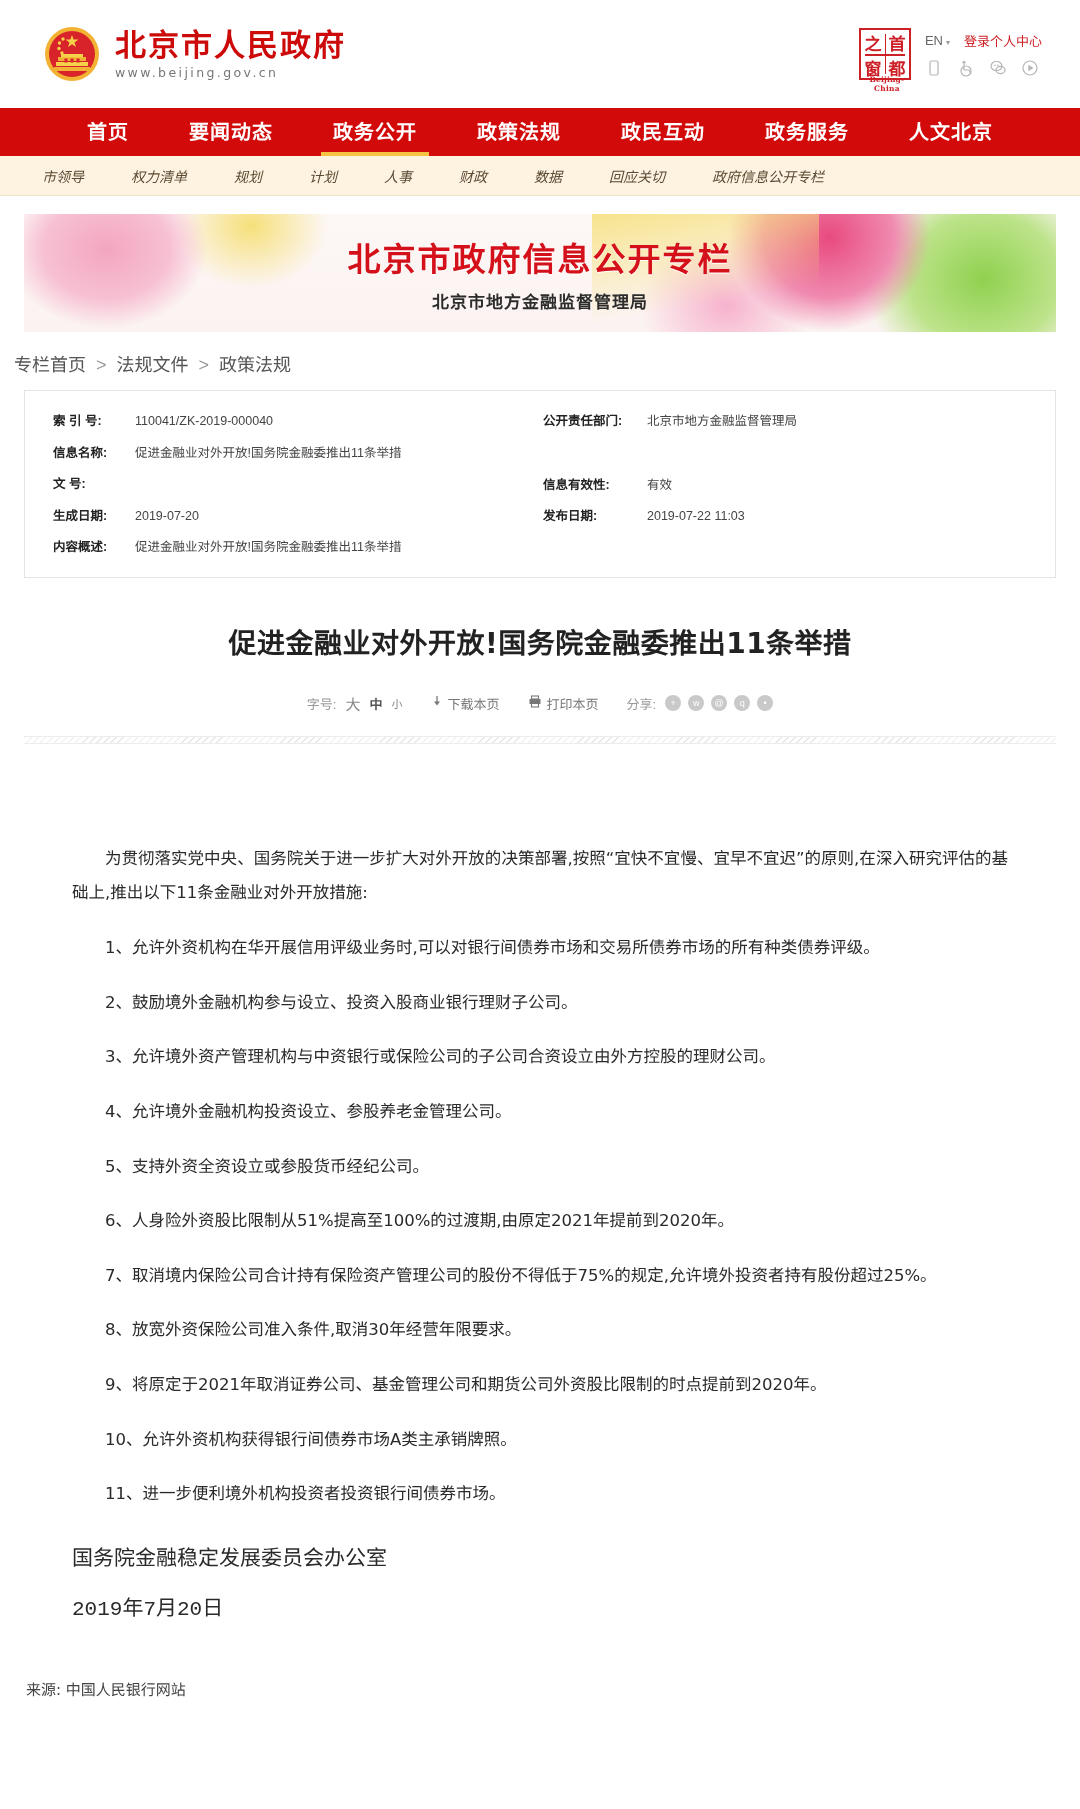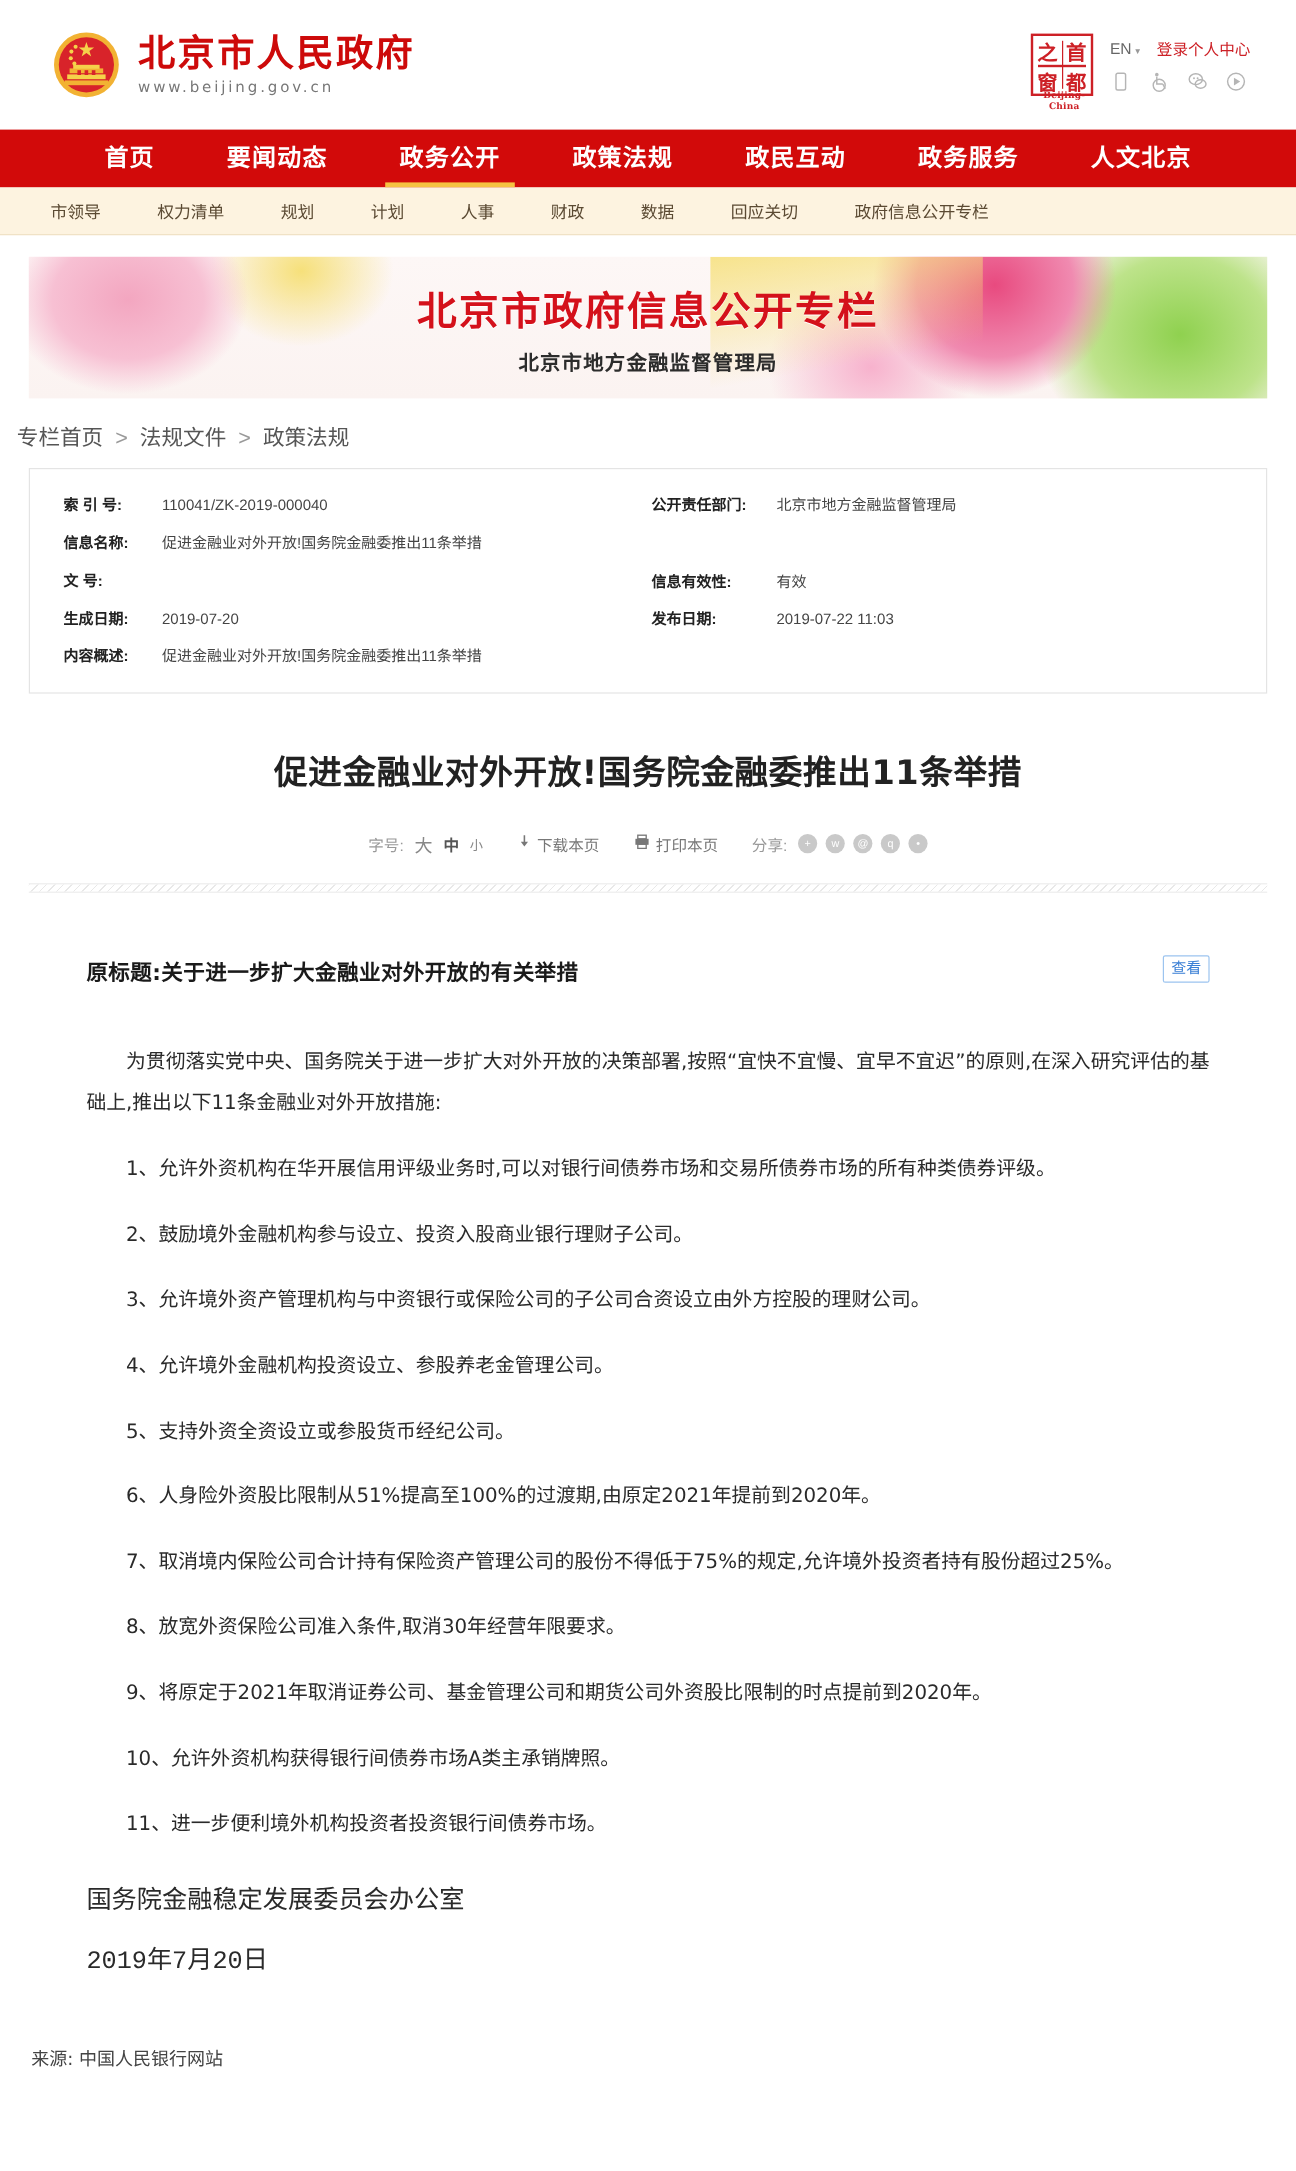--- a/index.html
+++ b/index.html
@@ -101,21 +101,21 @@
     content:""; position:absolute; left:18px; right:18px; bottom:0;
     height:4px; background:#f5c242;
   }
 
   .subnav {
     height:40px; background:#fdf3e0; border-bottom:1px solid #f0e2c6;
     display:flex; align-items:center; padding-left:42px;
   }
   .subnav-item {
     font-size:14px; color:#5b4a33; text-decoration:none;
-    margin-right:47px; white-space:nowrap; cursor:pointer;
+    margin-right:47px; white-space:nowrap; cursor:pointer;font-style:italic;
   }
   .subnav-item:last-child { margin-right:0; }
 
   
   .banner-wrap { padding:18px 24px 0 24px; }
   .banner {
     height:118px; position:relative; overflow:hidden;
     background:
       radial-gradient(ellipse 140px 110px at 8% 30%, #f3a6c0 0%, #f7c0d3 45%, rgba(255,255,255,0) 72%),
       radial-gradient(ellipse 110px 90px at 22% 10%, #f6e07a 0%, rgba(255,255,255,0) 70%),
@@ -424,24 +424,20 @@
       <span class="sdot">q</span>
       <span class="sdot">•</span>
     </div>
   </div>
 </div>
 
 <div class="divider"></div>
 
 <div class="article">
 
-  <div class="orig-row">
-    <div class="orig-title">原标题:关于进一步扩大金融业对外开放的有关举措</div>
-    <button class="view-btn">查看</button>
-  </div>
 
   <p class="para first">为贯彻落实党中央、国务院关于进一步扩大对外开放的决策部署,按照“宜快不宜慢、宜早不宜迟”的原则,在深入研究评估的基础上,推出以下11条金融业对外开放措施:</p>
   <p class="para">1、允许外资机构在华开展信用评级业务时,可以对银行间债券市场和交易所债券市场的所有种类债券评级。</p>
   <p class="para">2、鼓励境外金融机构参与设立、投资入股商业银行理财子公司。</p>
   <p class="para">3、允许境外资产管理机构与中资银行或保险公司的子公司合资设立由外方控股的理财公司。</p>
   <p class="para">4、允许境外金融机构投资设立、参股养老金管理公司。</p>
   <p class="para">5、支持外资全资设立或参股货币经纪公司。</p>
   <p class="para">6、人身险外资股比限制从51%提高至100%的过渡期,由原定2021年提前到2020年。</p>
   <p class="para">7、取消境内保险公司合计持有保险资产管理公司的股份不得低于75%的规定,允许境外投资者持有股份超过25%。</p>
   <p class="para">8、放宽外资保险公司准入条件,取消30年经营年限要求。</p>

